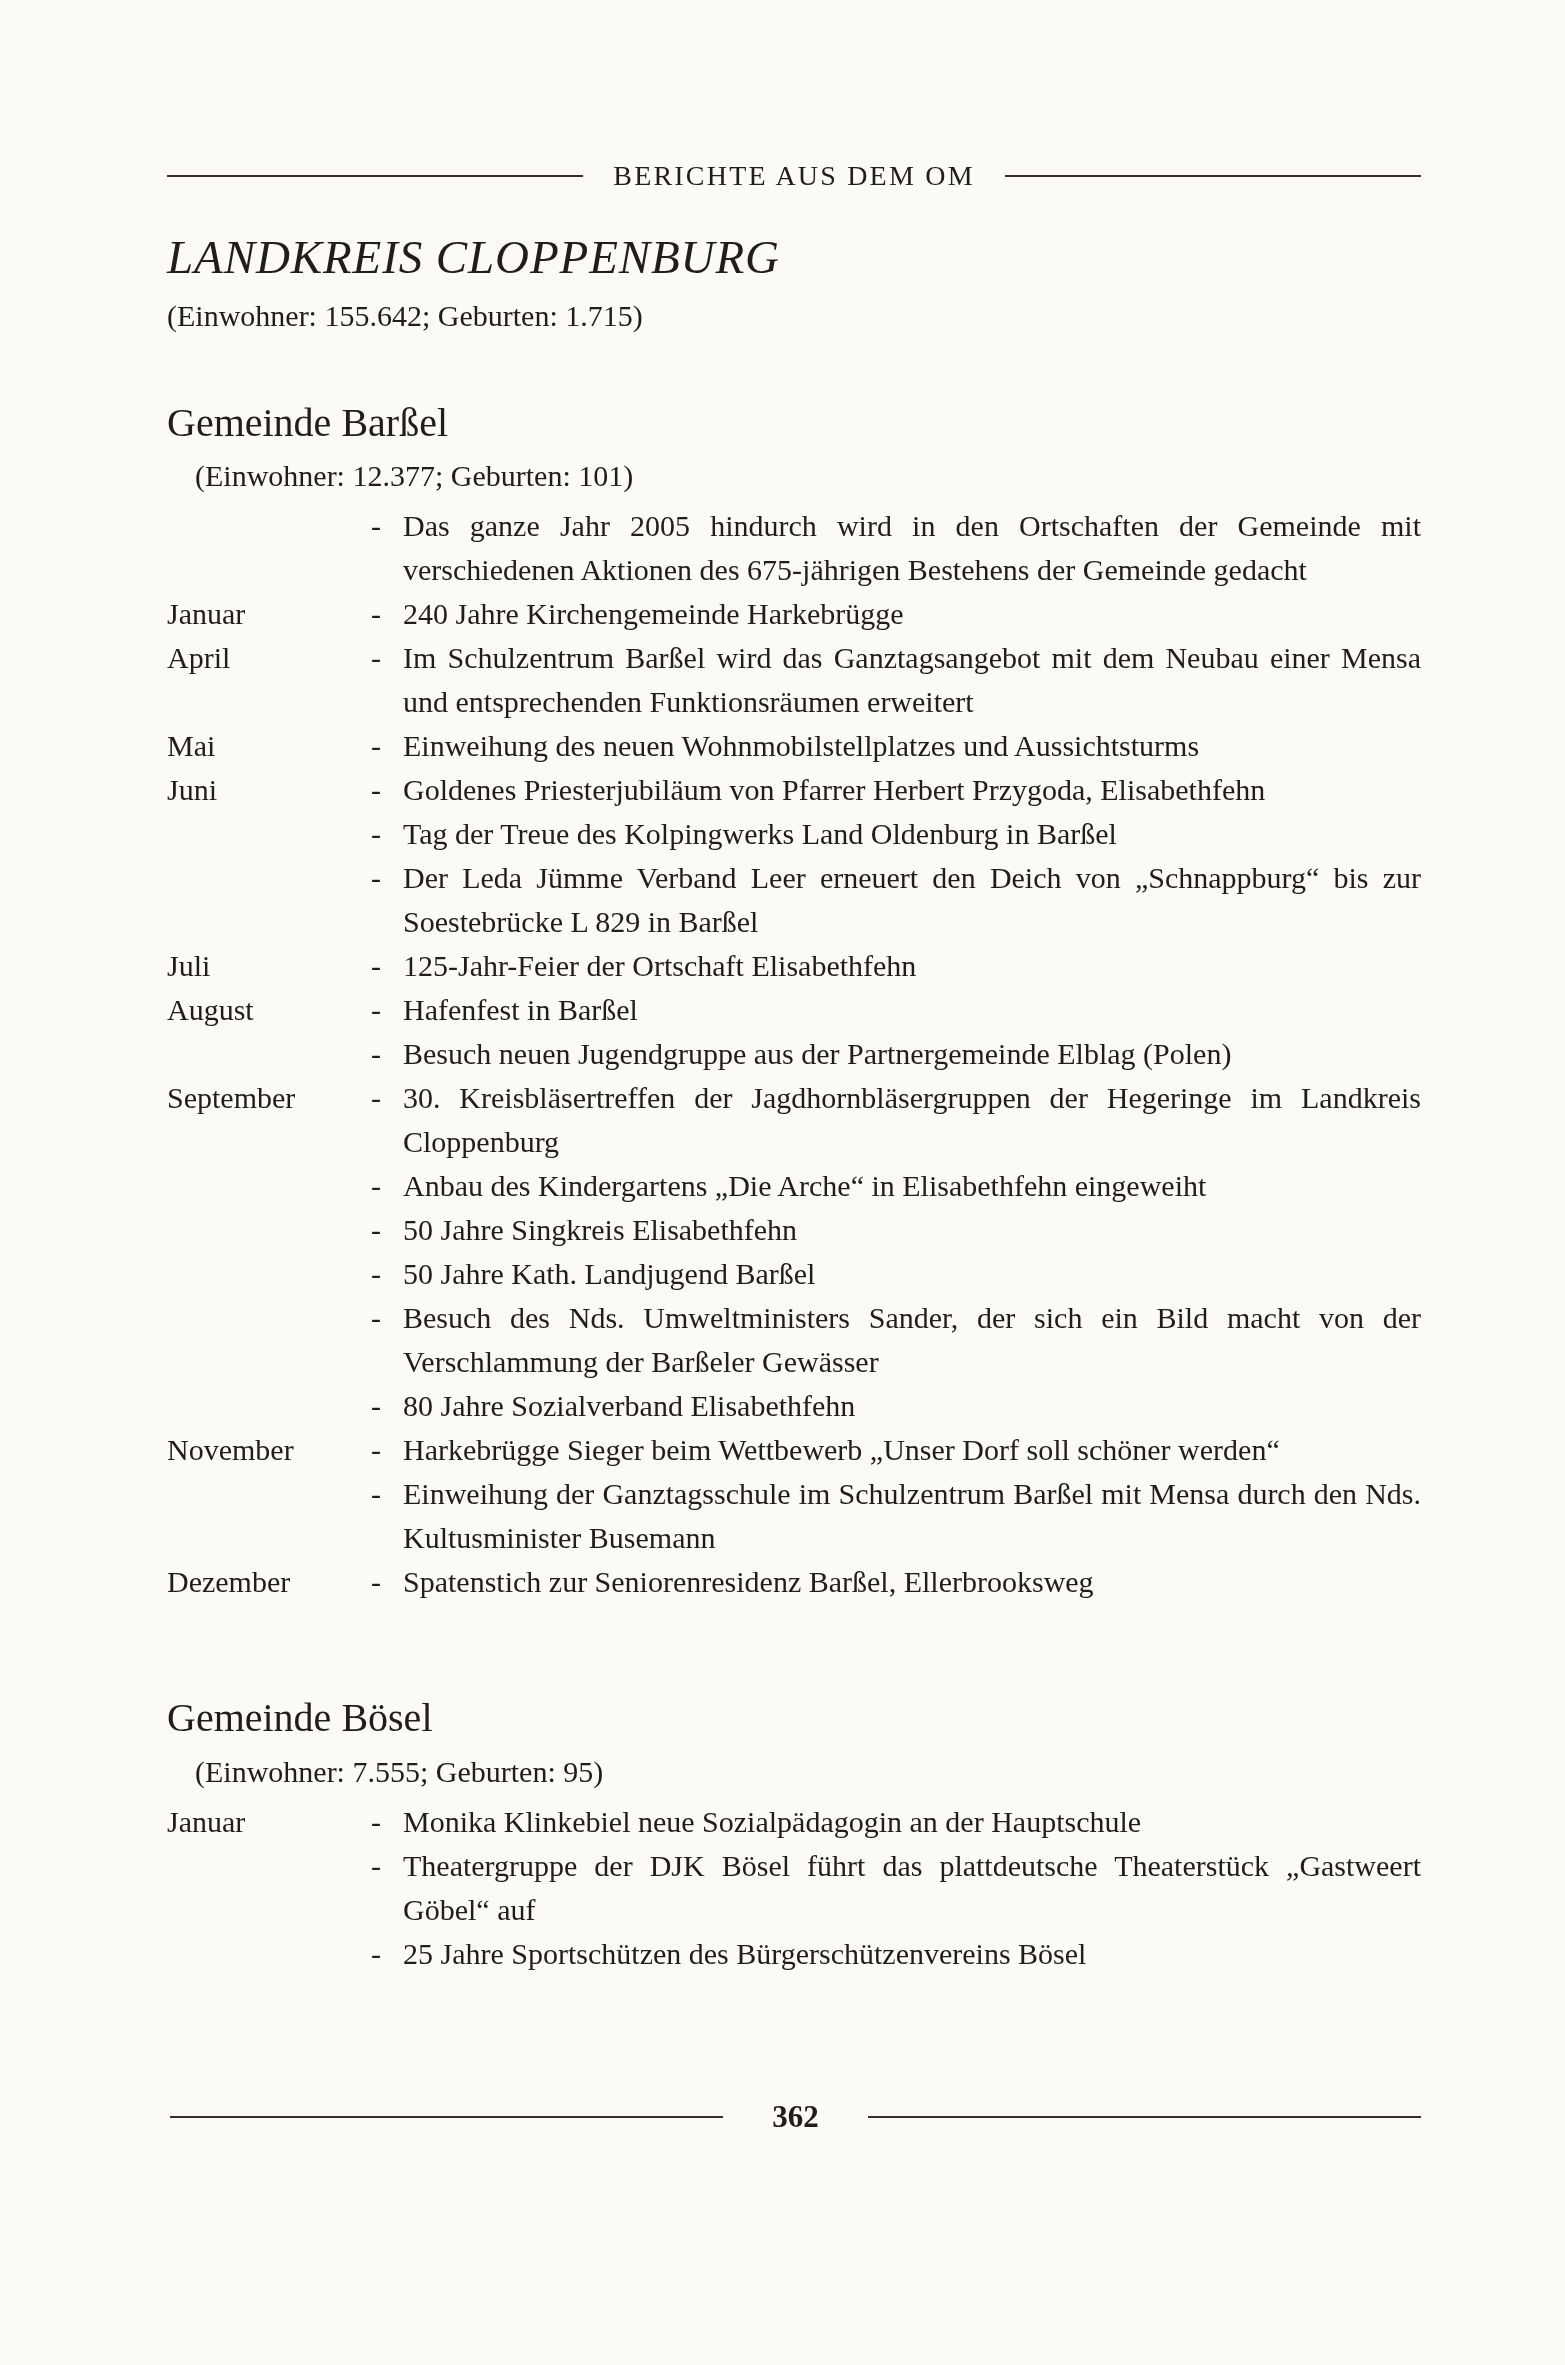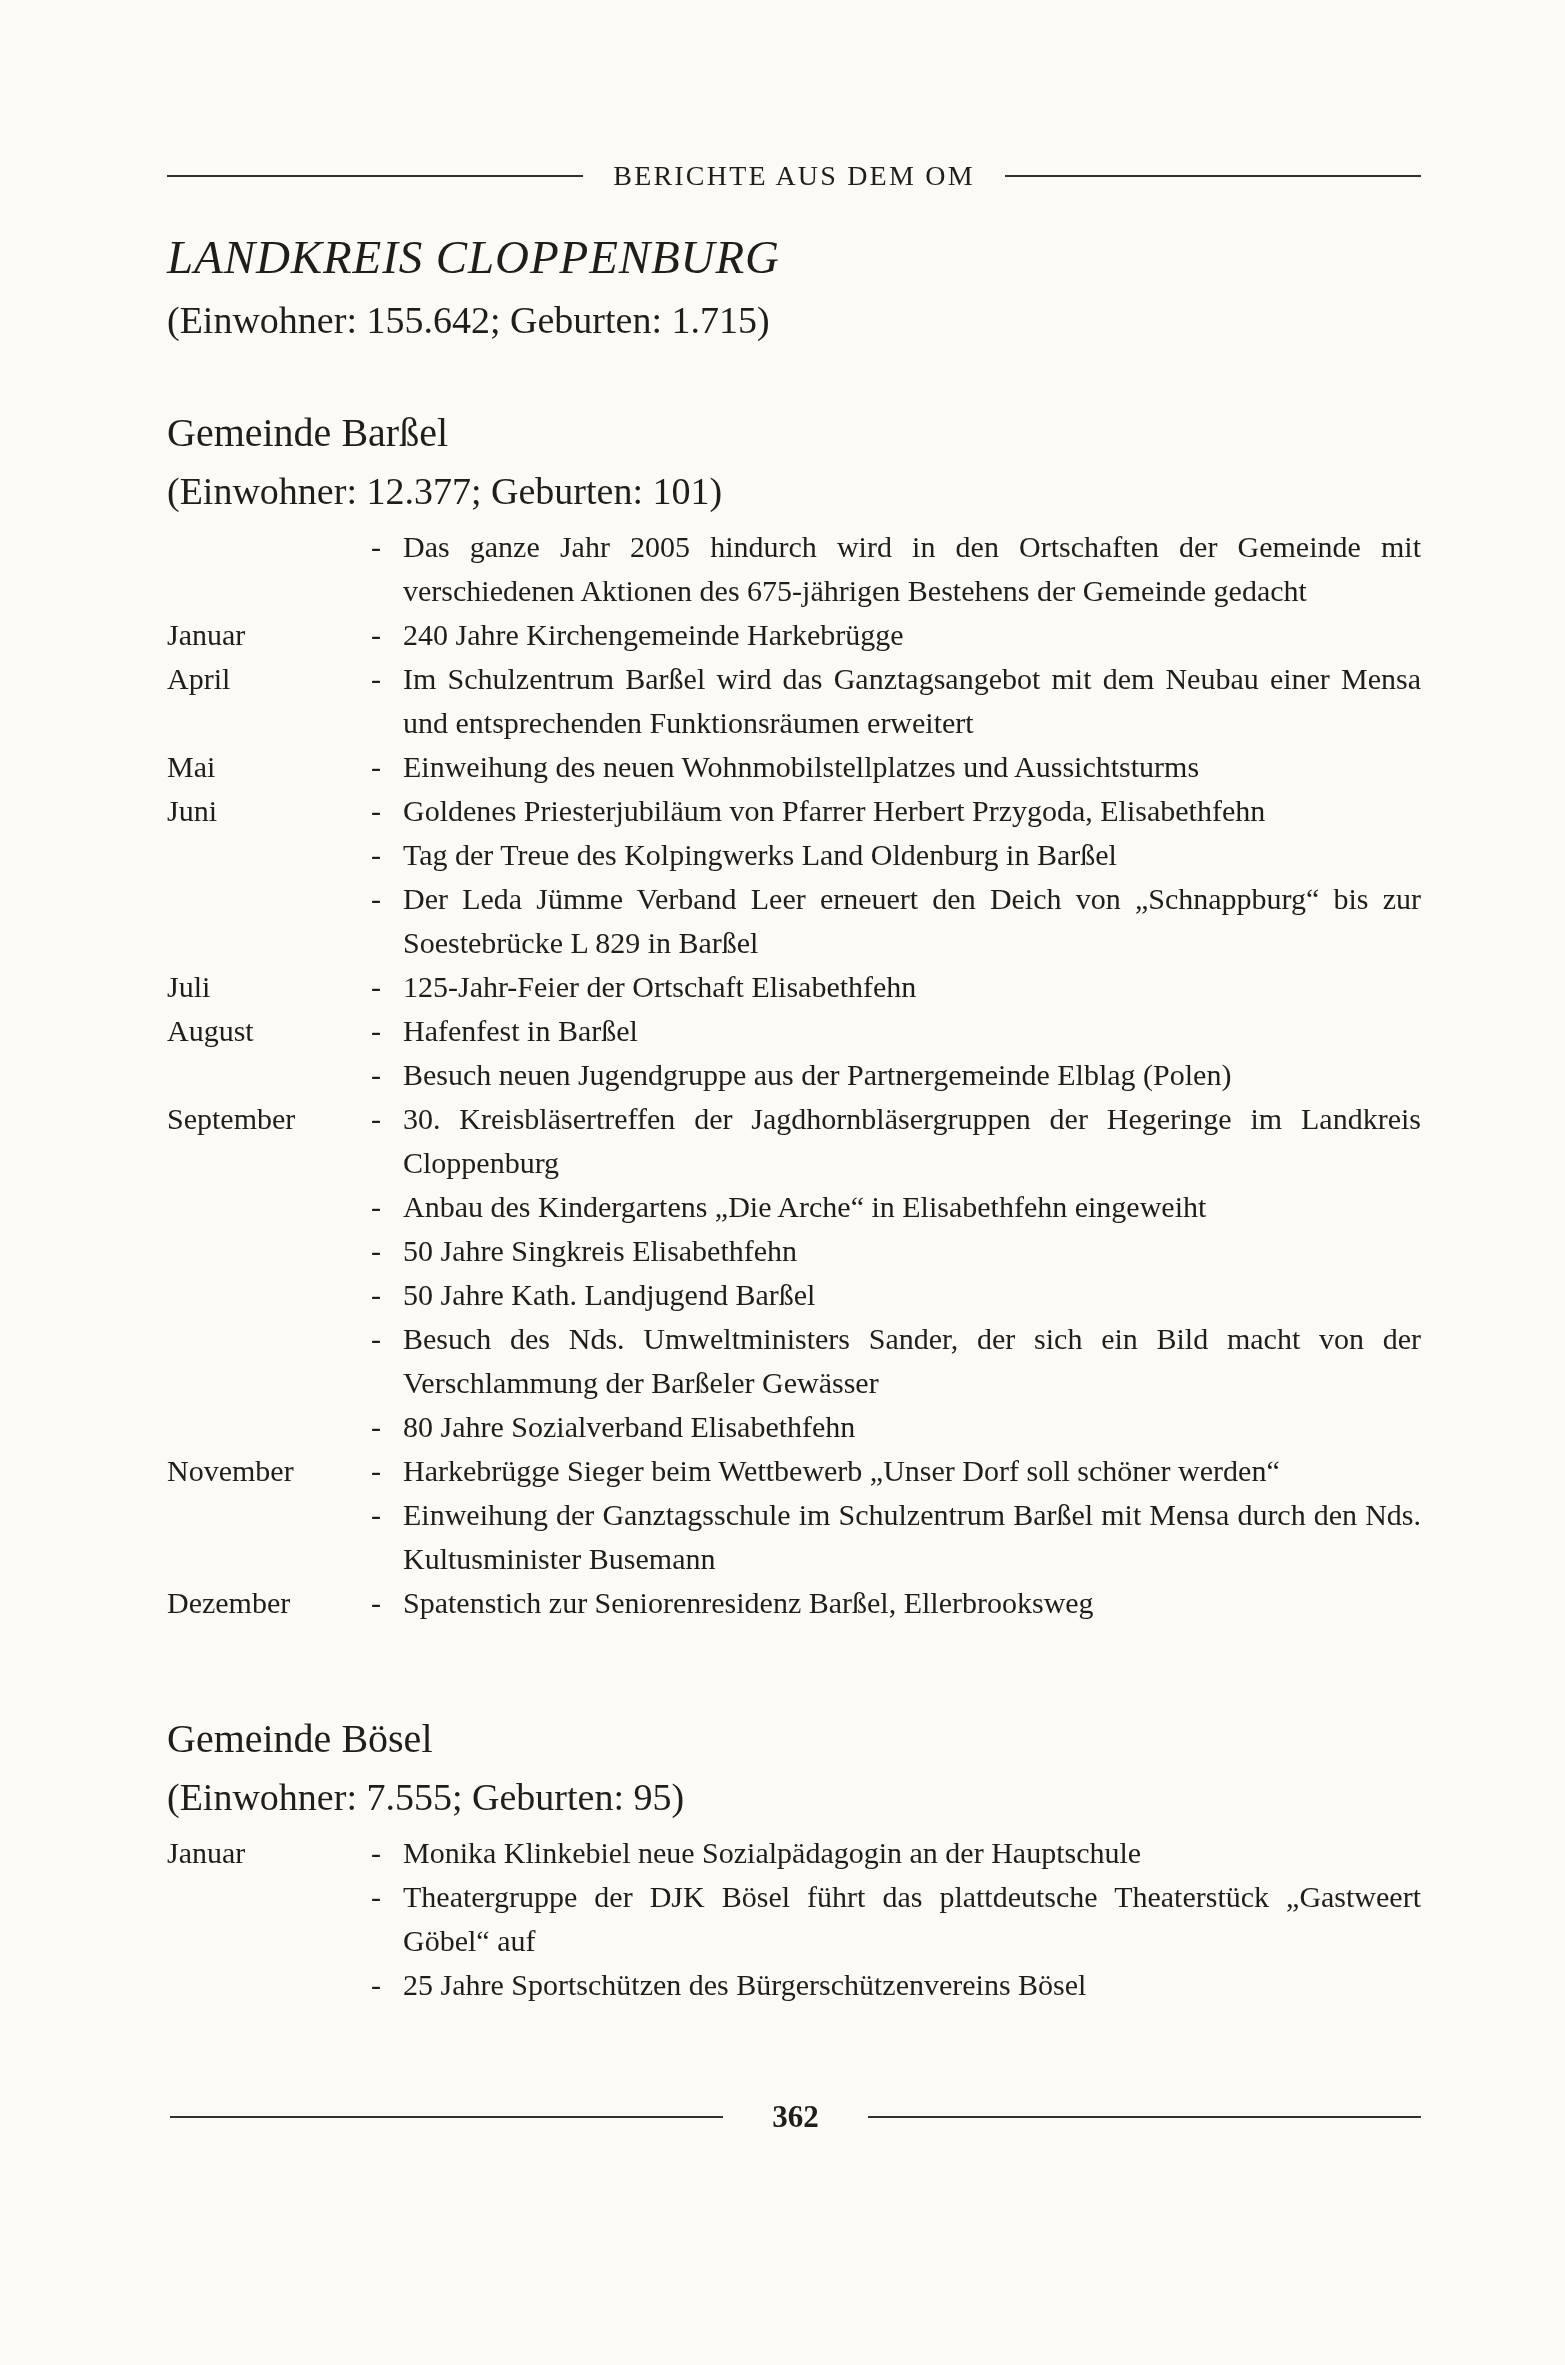--- a/index.html
+++ b/index.html
@@ -38,32 +38,32 @@
   h1.district-title {
     margin: 0 0 12.3px 0;
     font-size: 47px;
     font-weight: normal;
     letter-spacing: 0.9px;
     line-height: 1.12;
     font-style: italic;
   }
   .stats {
     margin: 0;
-    font-size: 38px;
+    font-size: 30px;
     line-height: 1.3;
   }
   .section { margin-top: 65px; }
   .section ~ .section { margin-top: 91px; }
   h2.section-heading {
     margin: 0 0 10.5px 0;
     font-size: 40px;
     font-weight: normal;
     line-height: 1.15;
   }
-  .section .stats { margin-bottom: 8.8px; }
+  .section .stats { margin-bottom: 8.8px; margin-left: 28px; }
   .entries { margin-top: 5.3px; }
   .entry {
     display: flex;
     line-height: 44px;
   }
   .entry .month { width: 204px; flex: none; }
   .entry .dash  { width: 32px;  flex: none; }
   .entry .text  {
     flex: 1 1 auto;
     text-align: justify;

